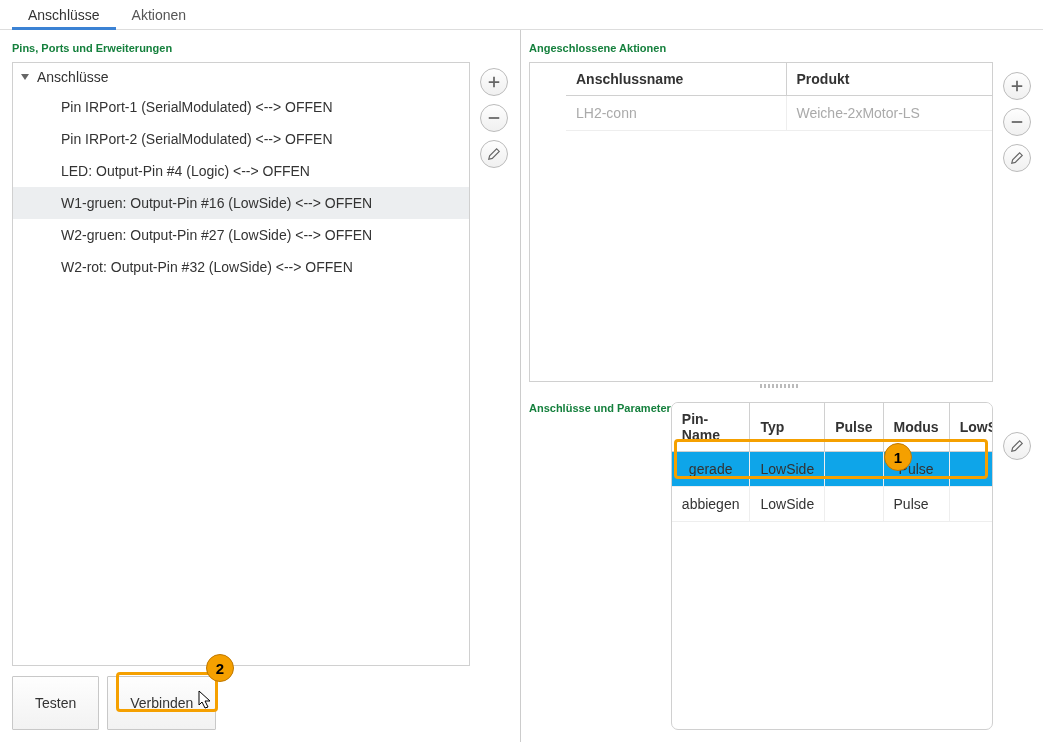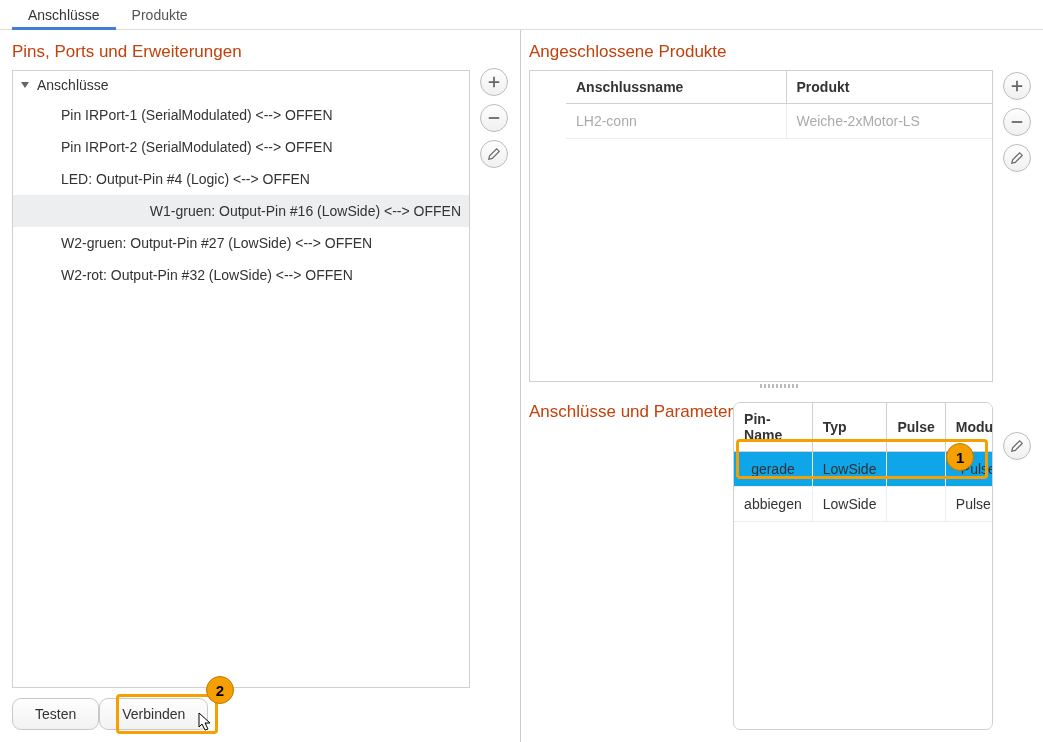--- a/index.html
+++ b/index.html
@@ -48,23 +48,23 @@
     position: relative;
   }
   .right-panel {
     flex: 1;
     padding: 12px 12px 12px 8px;
     display: flex;
     flex-direction: column;
     border-left: 1px solid #ccc;
   }
   .section-title {
-    font-weight: normal;
-    font-size: 17px;
-    color: #c2410c;
+    font-weight: bold;
+    font-size: 11px;
+    color: #15803d;
     margin-bottom: 8px;
   }
   .tree {
     border: 1px solid #d0d0d0;
     flex: 1;
     overflow: auto;
     background: #fff;
     margin-right: 38px;
   }
   .tree-root {
@@ -82,21 +82,20 @@
     border-top: 6px solid #666;
     margin-right: 4px;
   }
   .tree-item {
     padding: 8px 8px 8px 48px;
     cursor: pointer;
     white-space: nowrap;
   }
   .tree-item.selected {
     background: #eceef0;
-    text-align: right;
   }
   .icon-col {
     position: absolute;
     right: 12px;
     top: 38px;
     display: flex;
     flex-direction: column;
     gap: 8px;
   }
   .circle-btn {
@@ -110,28 +109,28 @@
     cursor: pointer;
     color: #555;
   }
   .circle-btn svg { width: 14px; height: 14px; }
   .button-row {
     display: flex;
     gap: 0;
     margin-top: 10px;
   }
   .btn {
-    padding: 7px 22px;
+    padding: 18px 22px;
     border: 1px solid #c8c8c8;
     background: linear-gradient(#fefefe,#f2f2f2);
     cursor: pointer;
     font-size: 14px;
     color: #333;
-    border-radius: 9px;
-    margin-right: 0;
+    border-radius: 1px;
+    margin-right: 8px;
   }
   .table-wrap {
     border: 1px solid #d0d0d0;
     flex: 1;
     overflow: hidden;
     background: #fff;
     margin-right: 38px;
   }
   .table {
     width: 100%;
@@ -213,21 +212,21 @@
   .right-lower .table th:nth-child(1){ width: 90px; }
   .right-lower .table th:nth-child(2){ width: 90px; }
   .right-lower .table th:nth-child(3){ width: 86px; }
   .right-lower .table th:nth-child(4){ width: 86px; }
 </style>
 </head>
 <body>
 
 <div class="tabs">
   <div class="tab active">Anschlüsse</div>
-  <div class="tab">Produkte</div>
+  <div class="tab">Aktionen</div>
 </div>
 
 <div class="main">
 
   <div class="left-panel">
     <div class="section-title">Pins, Ports und Erweiterungen</div>
 
     <div class="icon-col">
       <div class="circle-btn">
           <svg viewBox="0 0 16 16">
@@ -268,21 +267,21 @@
       <div class="annot-box" style="left:104px; top:-4px; width:102px; height:40px;"></div>
       <div class="annot-badge" style="left:194px; top:-22px;">2</div>
       <svg class="cursor-img" style="left:186px; top:14px;" viewBox="0 0 14 20">
           <path d="M1 1l0 14 3-3 3 6 3-1-3-6 5 0z" fill="#fff" stroke="#000" stroke-width="1"></path>
         </svg>
     </div>
   </div>
 
   <div class="right-panel">
     <div class="right-upper">
-      <div class="section-title">Angeschlossene Produkte</div>
+      <div class="section-title">Angeschlossene Aktionen</div>
       <div class="icon-col">
         <div class="circle-btn">
             <svg viewBox="0 0 16 16">
               <path d="M8 2v12M2 8h12" stroke="#666" stroke-width="2" fill="none"></path>
             </svg>
           </div>
         <div class="circle-btn">
             <svg viewBox="0 0 16 16">
               <path d="M2 8h12" stroke="#666" stroke-width="2"></path>
             </svg>

